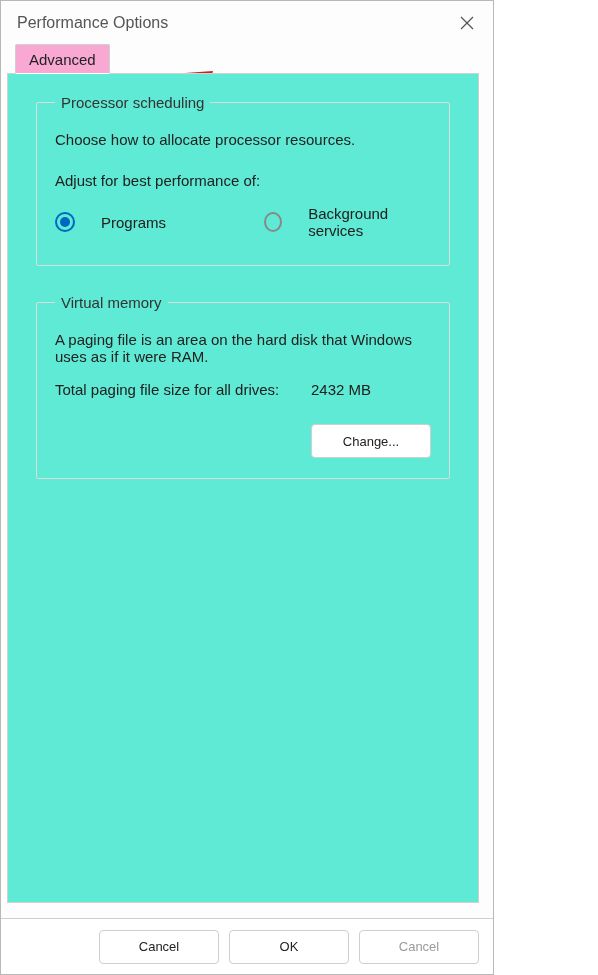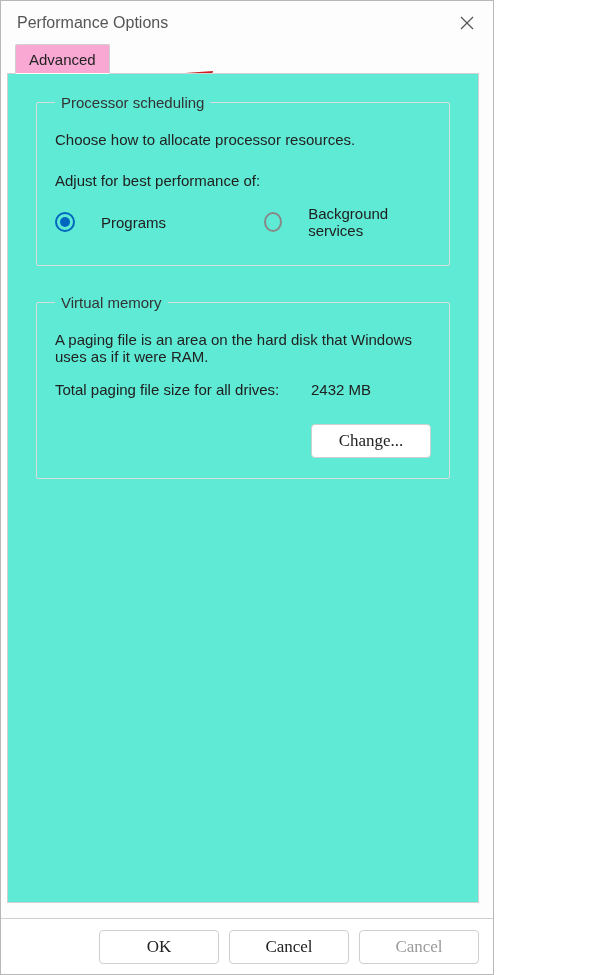--- a/index.html
+++ b/index.html
@@ -130,22 +130,22 @@
     display: flex;
     justify-content: flex-end;
     margin-top: 26px;
   }
   button.win {
     min-width: 120px;
     height: 34px;
     background: #fff;
     border: 1px solid #cfcfcf;
     border-radius: 4px;
-    font-family: Liberation Serif, serif;
-    font-size: 17px;
+    font-family: Liberation Sans, sans-serif;
+    font-size: 13px;
     color: #222;
     cursor: pointer;
     padding: 0 18px;
   }
   button.win:disabled {
     color: #9a9a9a;
     cursor: default;
   }
   .footer {
     position: absolute;
@@ -231,24 +231,24 @@
         <button class="win">
           <span>Change...</span>
         </button>
       </div>
     </fieldset>
 
   </div>
 
   <div class="footer">
     <button class="win">
-      <span>OK</span>
+      <span>Cancel</span>
     </button>
     <button class="win">
-      <span>Cancel</span>
+      <span>OK</span>
     </button>
     <button class="win" disabled="">
       <span>Cancel</span>
     </button>
   </div>
 
   <svg class="ann ann-arrow" style="left:178px; top:66px;" width="140" height="60">
     <line x1="120" y1="44" x2="28" y2="14"></line>
     <polygon points="6,6 34,4 28,26"></polygon>
   </svg>

